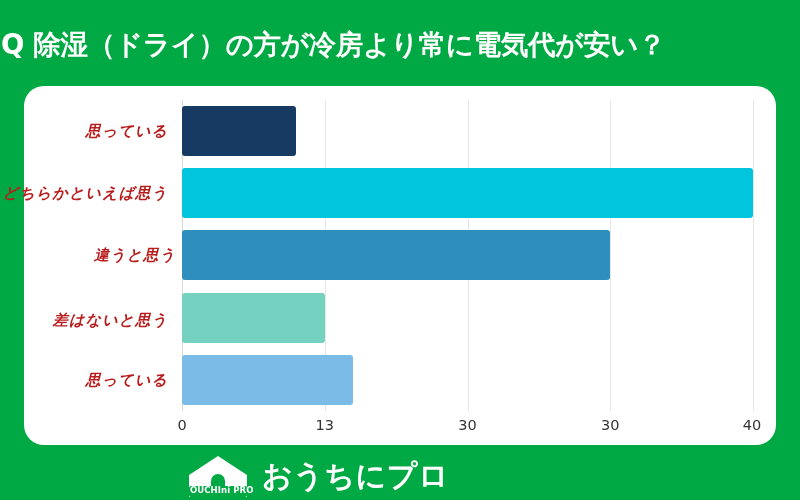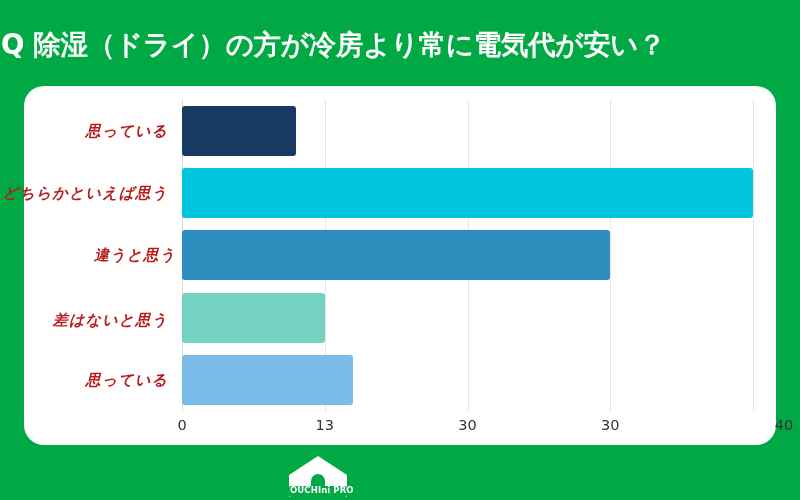--- a/index.html
+++ b/index.html
@@ -159,21 +159,21 @@
 
     <div class="gridline axis0" style="left: 0px;"></div>
         <div class="tick-label" style="left: 0px;">0</div>
         <div class="gridline" style="left: 142.75px;"></div>
         <div class="tick-label" style="left: 142.75px;">13</div>
         <div class="gridline" style="left: 285.5px;"></div>
         <div class="tick-label" style="left: 285.5px;">30</div>
         <div class="gridline" style="left: 428.25px;"></div>
         <div class="tick-label" style="left: 428.25px; text-align: center;">30</div>
         <div class="gridline" style="left: 571px;"></div>
-        <div class="tick-label" style="left: 602px; text-align: center;">40</div>
+        <div class="tick-label" style="left: 570px; text-align: center;">40</div>
         <div class="bar-row" style="top: 0px; height: 62.2px; width: 571px;">
           <div class="bar" style="width: 114.2px; background: rgb(23, 58, 99);"></div>
         </div>
         <div class="bar-row" style="top: 62.2px; height: 62.2px; width: 571px;">
           <div class="bar" style="width: 571px; background: rgb(0, 197, 220);"></div>
         </div>
         <div class="bar-row" style="top: 124.4px; height: 62.2px; width: 571px;">
           <div class="bar" style="width: 428.25px; background: rgb(46, 142, 190);"></div>
         </div>
         <div class="bar-row" style="top: 186.6px; height: 62.2px; width: 571px;">
@@ -194,15 +194,16 @@
 
   <div id="footer">
     <div id="logo-mark">
       <svg width="62" height="43" viewBox="0 0 62 43" aria-hidden="true">
         <path d="M31 1 L60 20 L60 42 L2 42 L2 20 Z" fill="#ffffff"></path>
         <path d="M24 42 L24 26 a7 7 0 0 1 14 0 L38 42 Z" fill="#00a944"></path>
         <rect x="2" y="31" width="58" height="11" rx="2" fill="#00a944"></rect>
       </svg>
       <div id="logo-wordmark">OUCHIni PRO</div>
     </div>
+    <div id="logo-text">おうちにプロ</div>
   </div>
 
 </div>
 
 </body></html>

